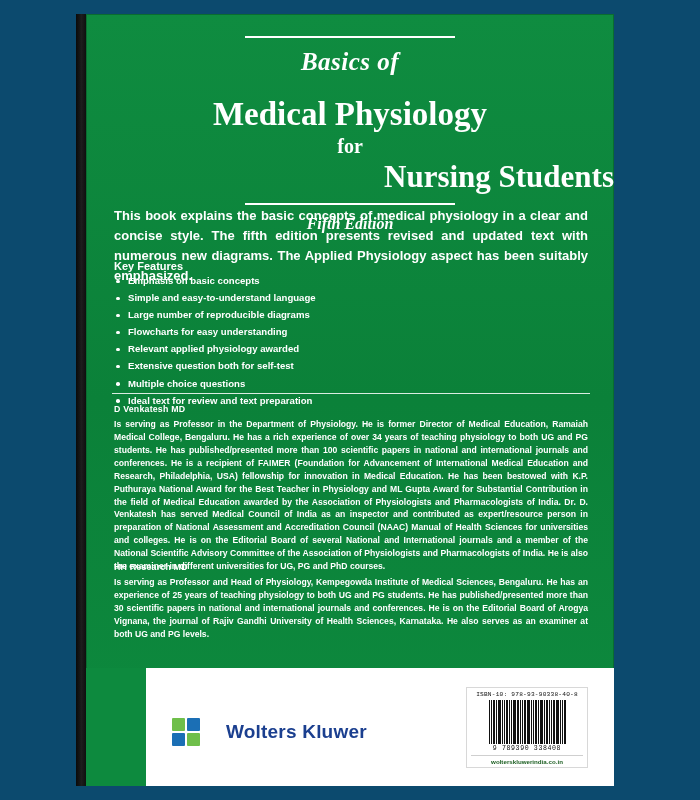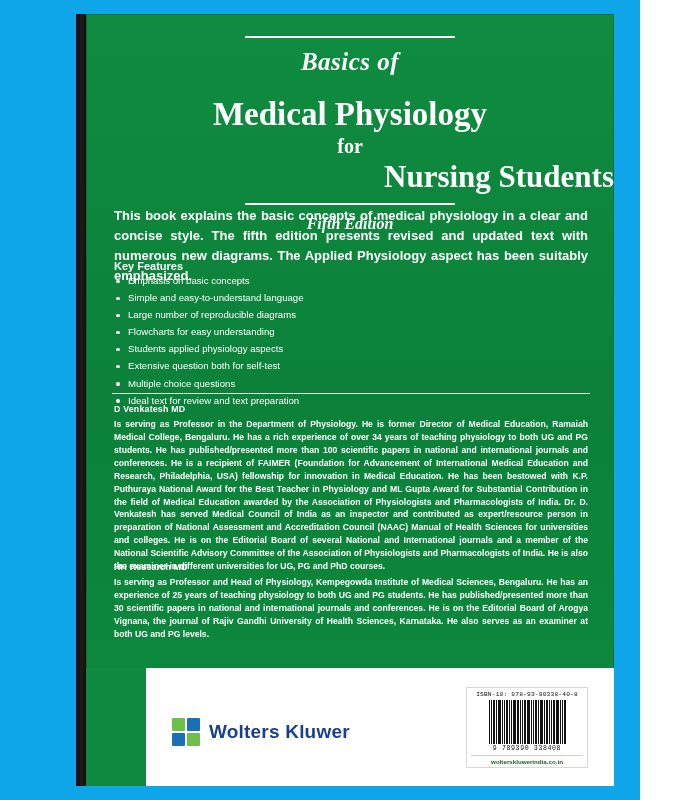--- a/index.html
+++ b/index.html
@@ -8,23 +8,23 @@
     background: #ffffff;
   }
   body {
     width: 700px;
     height: 800px;
     font-family: "Liberation Sans", sans-serif;
     overflow: hidden;
   }
   .page {
     position: relative;
-    width: 640px;
+    width: 700px;
     height: 800px;
-    background: #0ea5e9;
+    background: #0c4a6e;
   }
   
   .spine-edge {
     position: absolute;
     left: 76px;
     top: 14px;
     width: 10px;
     height: 772px;
     background: linear-gradient(90deg,#0a0a0a 0%, #1d1d1d 55%, #0f0f0f 100%);
   }
@@ -118,21 +118,21 @@
   }
   .features {
     position: absolute;
     left: 28px;
     right: 26px;
     top: 262px;
     margin: 0;
     padding: 0;
     list-style: none;
     font-size: 9.6px;
-    font-weight: normal;
+    font-weight: bold;
   }
   .features li {
     position: relative;
     padding-left: 14px;
     line-height: 1.0;
     margin-bottom: 7.5px;
   }
   .features li::before {
     content: "";
     position: absolute;
@@ -189,21 +189,21 @@
     width: 60px;
     height: 118px;
     background: #0d8a3e;
   }
   .logo-wrap {
     position: absolute;
     left: 86px;
     bottom: 40px;
     display: flex;
     align-items: center;
-    gap: 9px;
+    gap: 26px;
   }
   .logo-mark {
     width: 28px;
     height: 28px;
     display: grid;
     grid-template-columns: 1fr 1fr;
     grid-template-rows: 1fr 1fr;
     gap: 2px;
   }
   .logo-mark i {
@@ -292,21 +292,21 @@
       </div>
 
       <div class="blurb">This book explains the basic concepts of medical physiology in a clear and concise style. The fifth edition presents revised and updated text with numerous new diagrams. The Applied Physiology aspect has been suitably emphasized.</div>
 
       <div class="kf-title">Key Features</div>
       <ul class="features">
         <li><span>Emphasis on basic concepts</span></li>
         <li><span>Simple and easy-to-understand language</span></li>
         <li><span>Large number of reproducible diagrams</span></li>
         <li><span>Flowcharts for easy understanding</span></li>
-        <li><span>Students applied physiology aspects</span></li>
+        <li><span>Relevant applied physiology awarded</span></li>
         <li><span>Extensive question both for self-test</span></li>
         <li><span>Multiple choice questions</span></li>
         <li><span>Ideal text for review and text preparation</span></li>
       </ul>
 
       <div class="divider"></div>
 
       <div class="bio one">
         <span class="bio-name">D Venkatesh MD</span>
         <span>Is serving as Professor in the Department of Physiology. He is former Director of Medical Education, Ramaiah Medical College, Bengaluru. He has a rich experience of over 34 years of teaching physiology to both UG and PG students. He has published/presented more than 100 scientific papers in national and international journals and conferences. He is a recipient of FAIMER (Foundation for Advancement of International Medical Education and Research, Philadelphia, USA) fellowship for innovation in Medical Education. He has been bestowed with K.P. Puthuraya National Award for the Best Teacher in Physiology and ML Gupta Award for Substantial Contribution in the field of Medical Education awarded by the Association of Physiologists and Pharmacologists of India. Dr. D. Venkatesh has served Medical Council of India as an inspector and contributed as expert/resource person in preparation of National Assessment and Accreditation Council (NAAC) Manual of Health Sciences for universities and colleges. He is on the Editorial Board of several National and International journals and a member of the National Scientific Advisory Committee of the Association of Physiologists and Pharmacologists of India. He is also the examiner in different universities for UG, PG and PhD courses.</span>

